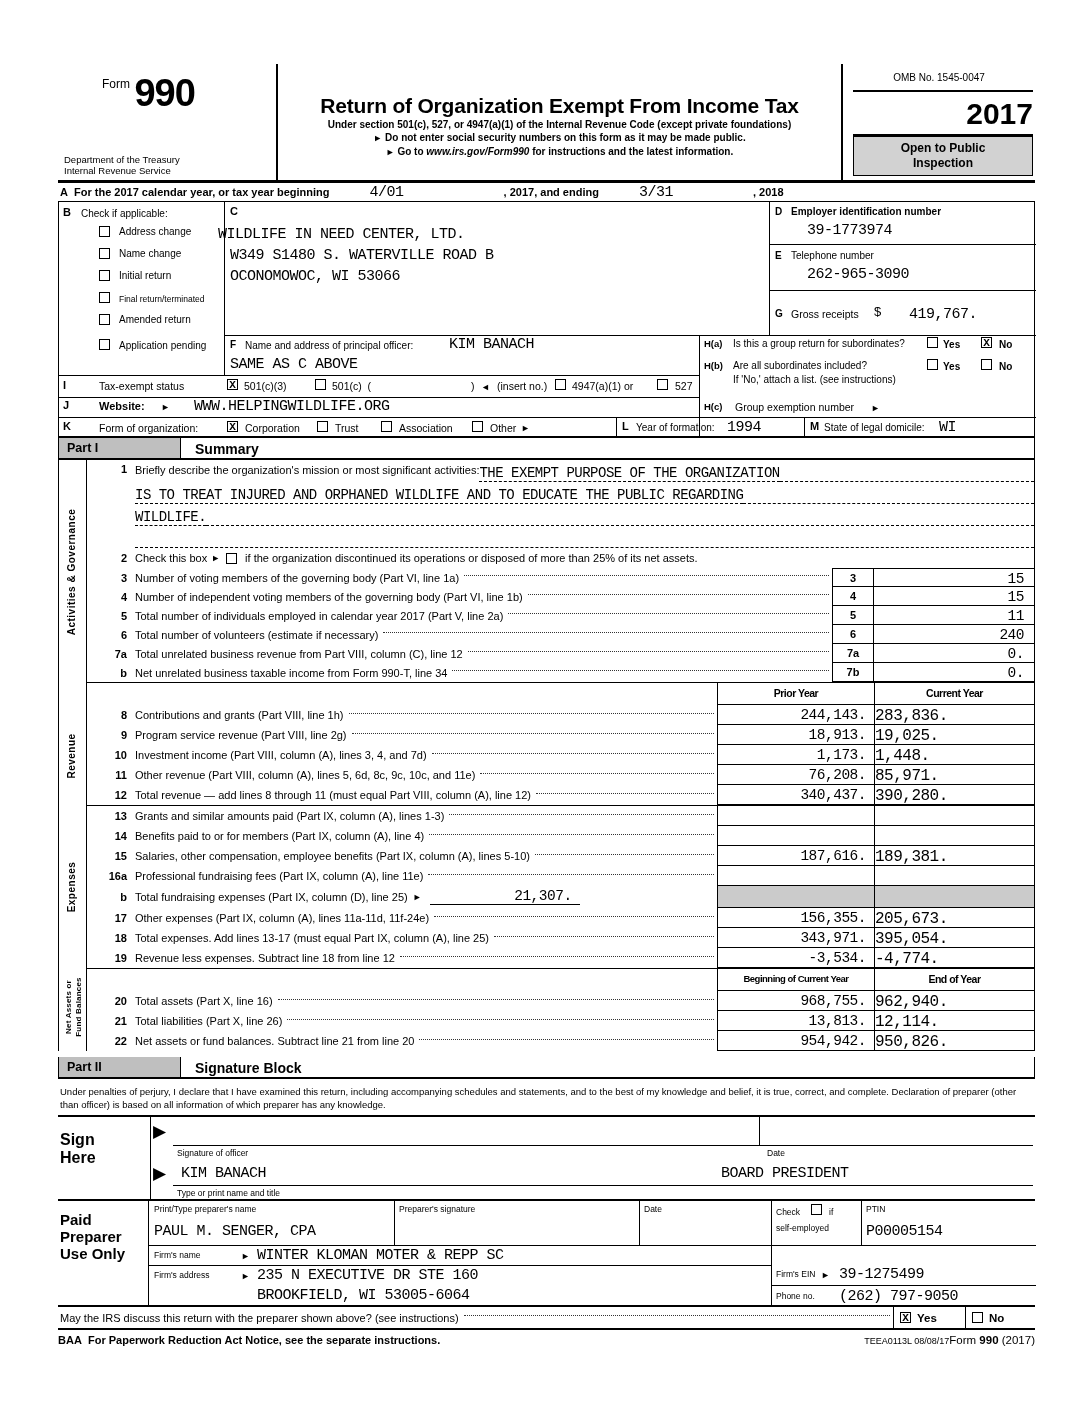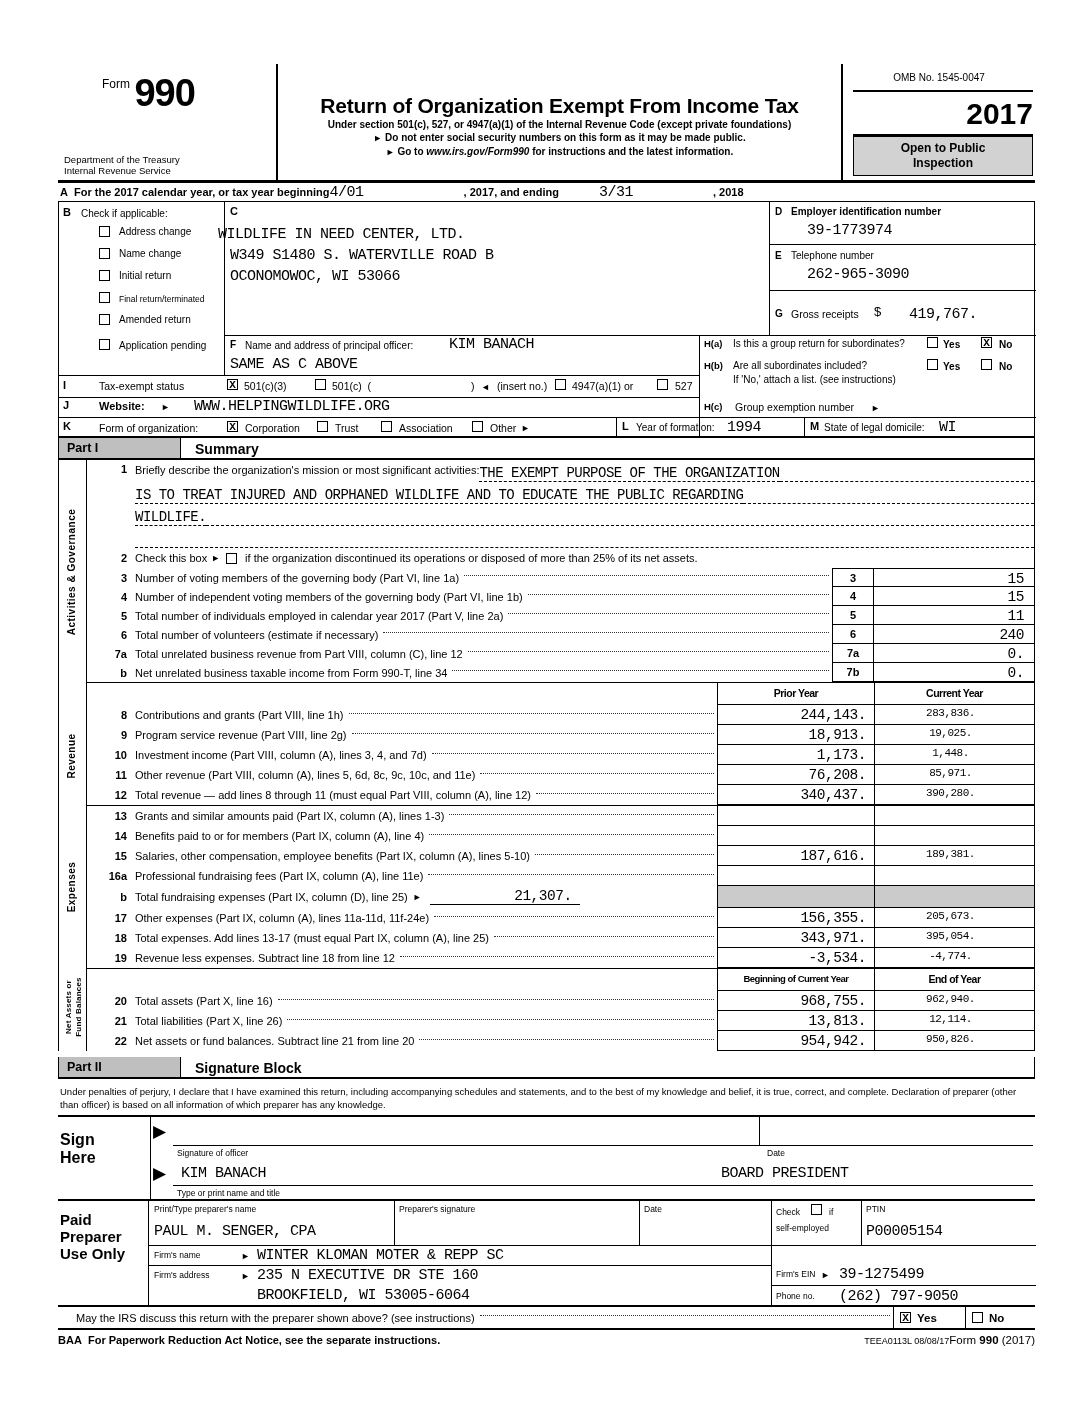--- a/index.html
+++ b/index.html
@@ -65,21 +65,21 @@
 
   .srow { display:flex; height:19px; align-items:center; padding-left:10px; font-size:11px; }
   .lnum { width:30px; text-align:right; font-weight:bold; font-size:11px; flex:none; }
   .ltext { margin-left:8px; font-size:11px; white-space:nowrap; }
   .leader { flex:1; border-bottom:1.6px dotted #333; margin:0 3px 4px 5px; min-width:10px; }
   .numbox { width:42px; flex:none; border-left:1.3px solid #000; border-right:1.3px solid #000; border-bottom:1.3px solid #000; align-self:stretch; text-align:center; font-size:11px; font-weight:bold; padding-top:3px; }
   .valbox { width:160px; flex:none; border-bottom:1.3px solid #000; align-self:stretch; text-align:right; font-family:"Liberation Mono",monospace; font-size:14.5px; letter-spacing:-0.5px; padding:2px 10px 0 0; }
   .first .numbox, .first .valbox { border-top:1.3px solid #000; }
 
   .pcell { width:157px; flex:none; border-left:1.3px solid #000; border-bottom:1.3px solid #000; align-self:stretch; text-align:right; font-family:"Liberation Mono",monospace; font-size:14.5px; letter-spacing:-0.5px; padding:2px 8px 0 0; }
-  .ccell { width:160px; flex:none; border-left:1.3px solid #000; border-bottom:1.3px solid #000; align-self:stretch; text-align:center; font-family:"Liberation Mono",monospace; font-size:11px; letter-spacing:-0.5px; padding:2px 8px 0 0; }
+  .ccell { width:160px; flex:none; border-left:1.3px solid #000; border-bottom:1.3px solid #000; align-self:stretch; text-align:left; font-family:"Liberation Mono",monospace; font-size:16px; letter-spacing:-0.5px; padding:2px 8px 0 0; }
   .hdrcell { font-family:"Liberation Sans",sans-serif; font-size:10.5px; font-weight:bold; text-align:center; padding:4px 0 0 0; }
   .gray { background:#cbcbcb; }
   .sec { border-top:1.8px solid #000; }
   .colhdr { display:flex; height:22px; }
   .colhdr .spacer { flex:1; }
   .inlineval { font-family:"Liberation Mono",monospace; font-size:14.5px; letter-spacing:-0.5px; border-bottom:1.5px solid #000; width:150px; text-align:right; padding-right:8px; margin:0 10px 2px 8px; }
 
   
   .perjury { font-size:9.5px; line-height:13px; padding:6px 2px 4px 2px; }
   .signblock { border-top:2px solid #000; height:84px; display:flex; }
@@ -135,21 +135,21 @@
       <div class="openbox">
         <div>Open to Public</div>
         <div>Inspection</div>
       </div>
     </div>
   </div>
 
   <div class="rowa">
     <span class="letter">A</span>
     <span class="t">For the 2017 calendar year, or tax year beginning</span>
-    <span class="mono" style="">4/01</span>
+    <span class="mono" style="margin-left:40px">4/01</span>
     <span class="t" style="margin-left:100px">, 2017, and ending</span>
     <span class="mono" style="margin-left:40px">3/31</span>
     <span class="t" style="margin-left:80px">, 2018</span>
   </div>
 
   <div class="idblock">
 
     <div class="vline" style="left:165px;top:0;height:173px"></div>
     <div class="vline" style="left:710px;top:0;height:133px"></div>
     <div class="vline" style="left:640px;top:133px;height:103px"></div>
@@ -533,21 +533,21 @@
 
       <span class="abs lbl8" style="left:627px;top:68px">Firm's EIN</span>
       <span class="abs arrow" style="left:672px;top:69px">►</span>
       <span class="abs mono" style="left:690px;top:65px">39-1275499</span>
       <span class="abs lbl8" style="left:627px;top:90px">Phone no.</span>
       <span class="abs mono" style="left:690px;top:87px">(262) 797-9050</span>
     </div>
   </div>
 
   <div class="irsrow">
-    <span class="ltext" style="margin-left:16px">May the IRS discuss this return with the preparer shown above? (see instructions)</span>
+    <span class="ltext" style="margin-left:0">May the IRS discuss this return with the preparer shown above? (see instructions)</span>
     <span class="leader"></span>
     <div class="yncell">
       <span class="cb sm">X</span>
       <span>Yes</span>
     </div>
     <div class="yncell" style="width:70px">
       <span class="cb sm"></span>
       <span>No</span>
     </div>
   </div>

